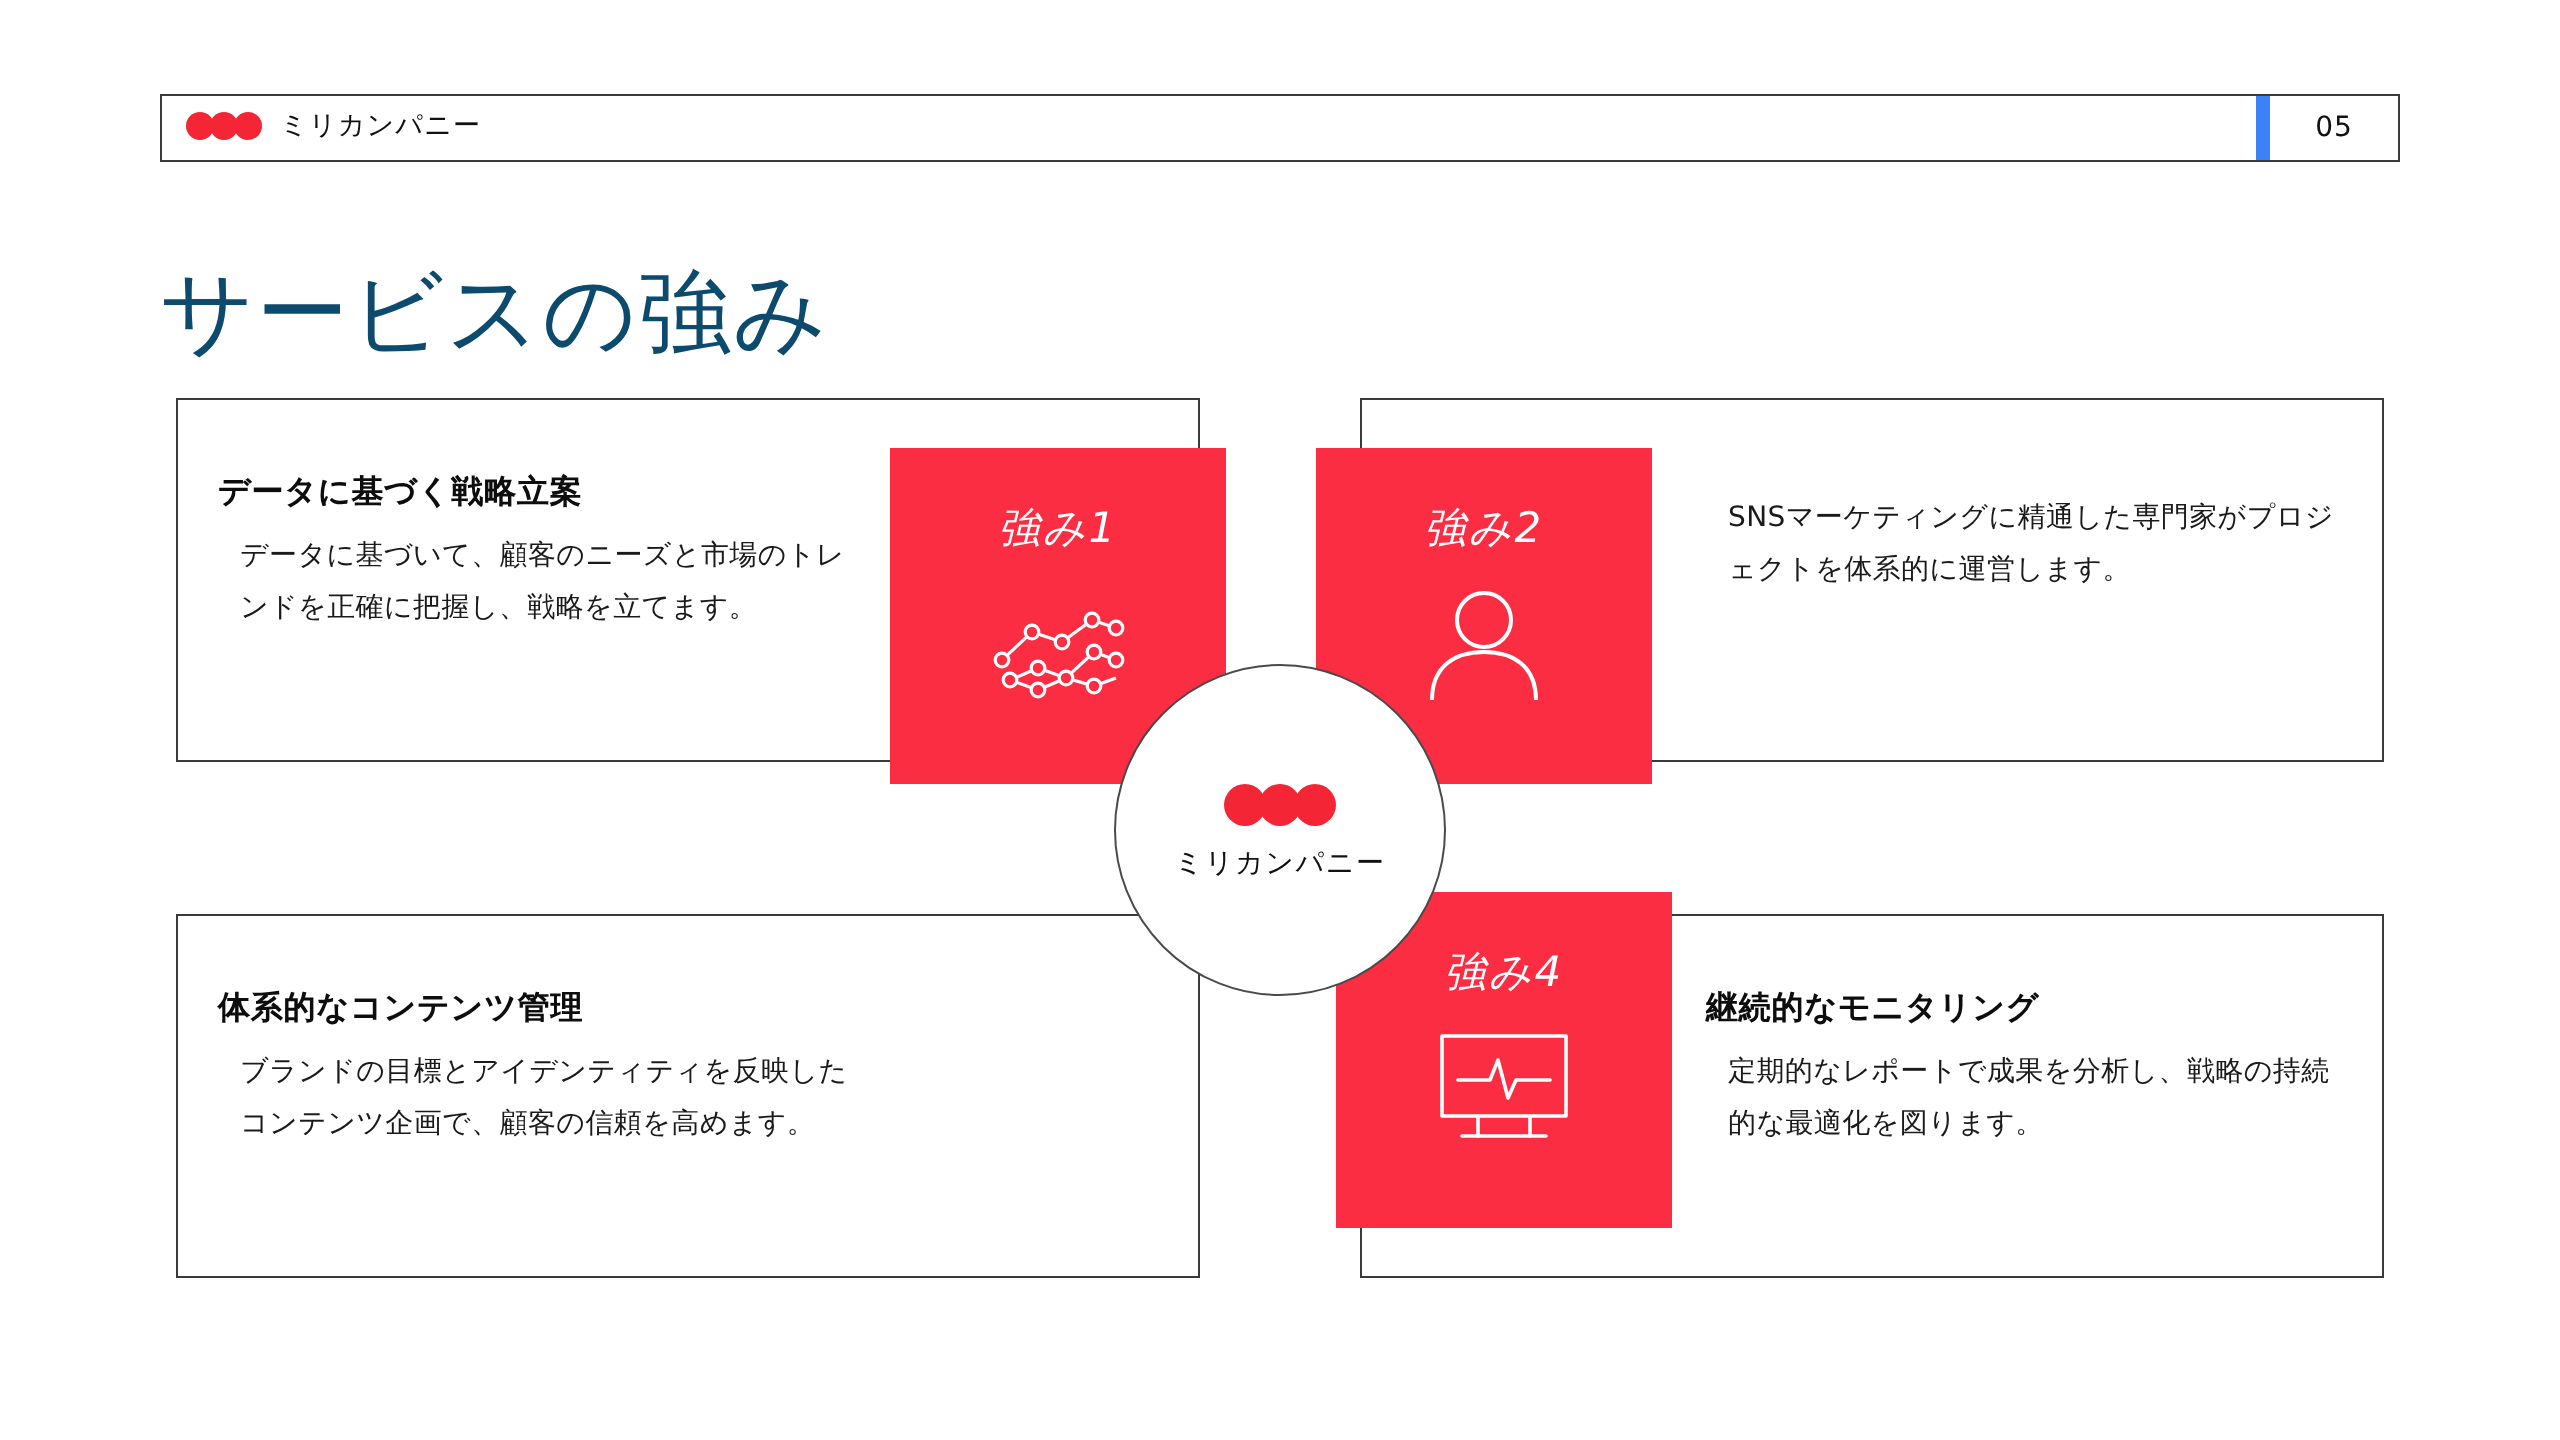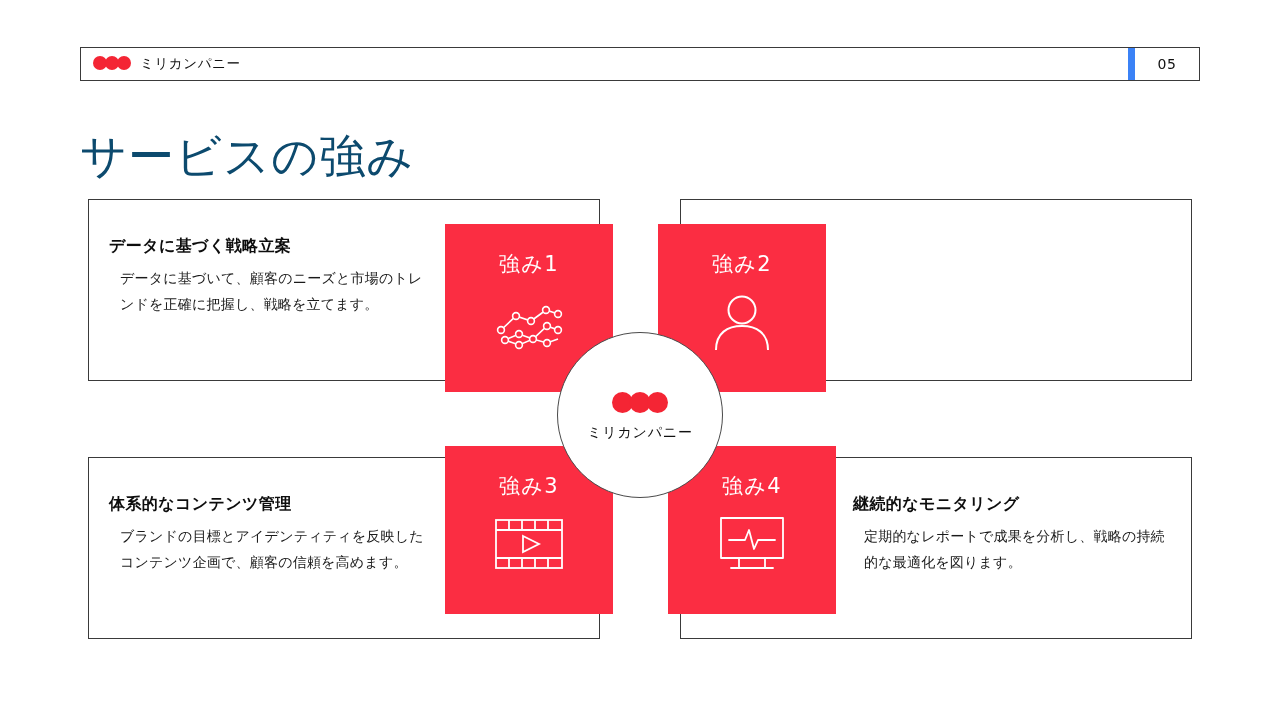--- a/index.html
+++ b/index.html
@@ -127,20 +127,21 @@
   .card-3 { left: 445px; top: 446px; width: 168px; height: 168px; }
   .card-4 { left: 668px; top: 446px; width: 168px; height: 168px; text-align: right; }
 
   .card-label {
     margin-top: 30px;
     color: #ffffff;
     font-size: 21px;
     font-weight: 400;
     letter-spacing: 1.5px;
     line-height: 1;
+    font-style: italic;
   }
   .card-icon {
     margin-top: 16px;
     width: 72px;
     height: 62px;
     display: flex;
     align-items: center;
     justify-content: center;
   }
   .card-icon svg { display: block; }
@@ -193,20 +194,21 @@
 
   <div class="panel panel-tl">
     <div class="panel-inner">
       <p class="panel-title">データに基づく戦略立案</p>
       <p class="panel-desc">データに基づいて、顧客のニーズと市場のトレンドを正確に把握し、戦略を立てます。</p>
     </div>
   </div>
 
   <div class="panel panel-tr">
     <div class="panel-inner">
+      <p class="panel-desc">SNSマーケティングに精通した専門家がプロジェクトを体系的に運営します。</p>
     </div>
   </div>
 
   <div class="panel panel-br">
     <div class="panel-inner">
       <p class="panel-title">継続的なモニタリング</p>
       <p class="panel-desc">定期的なレポートで成果を分析し、戦略の持続的な最適化を図ります。</p>
     </div>
   </div>
 
@@ -243,39 +245,20 @@
   <div class="card card-2">
     <div class="card-label">強み2</div>
     <div class="card-icon">
       <svg width="62" height="58" viewBox="0 0 62 58" fill="none" stroke="#ffffff" stroke-width="2">
         <circle cx="31" cy="17" r="13.5"></circle>
         <path d="M5 57 C5 40 16.5 33 31 33 C45.5 33 57 40 57 57"></path>
       </svg>
     </div>
   </div>
 
-  <div class="card card-3">
-    <div class="card-label">強み3</div>
-    <div class="card-icon">
-      <svg width="70" height="54" viewBox="0 0 70 54" fill="none" stroke="#ffffff" stroke-width="1.8">
-        <rect x="2" y="3" width="66" height="48"></rect>
-        <line x1="2" y1="13" x2="68" y2="13"></line>
-        <line x1="2" y1="41" x2="68" y2="41"></line>
-        <line x1="15" y1="3" x2="15" y2="13"></line>
-        <line x1="28" y1="3" x2="28" y2="13"></line>
-        <line x1="41" y1="3" x2="41" y2="13"></line>
-        <line x1="54" y1="3" x2="54" y2="13"></line>
-        <line x1="15" y1="41" x2="15" y2="51"></line>
-        <line x1="28" y1="41" x2="28" y2="51"></line>
-        <line x1="41" y1="41" x2="41" y2="51"></line>
-        <line x1="54" y1="41" x2="54" y2="51"></line>
-        <polygon points="29,19 45,27 29,35"></polygon>
-      </svg>
-    </div>
-  </div>
 
   <div class="card card-4">
     <div class="card-label">強み4</div>
     <div class="card-icon">
       <svg width="68" height="56" viewBox="0 0 68 56" fill="none" stroke="#ffffff" stroke-width="1.8" stroke-linecap="round" stroke-linejoin="round">
         <rect x="3" y="2" width="62" height="40"></rect>
         <polyline points="11,24 22,24 27,24 31,14 36,33 40,24 46,24 57,24"></polyline>
         <line x1="21" y1="42" x2="21" y2="52"></line>
         <line x1="47" y1="42" x2="47" y2="52"></line>
         <line x1="13" y1="52" x2="55" y2="52"></line>

